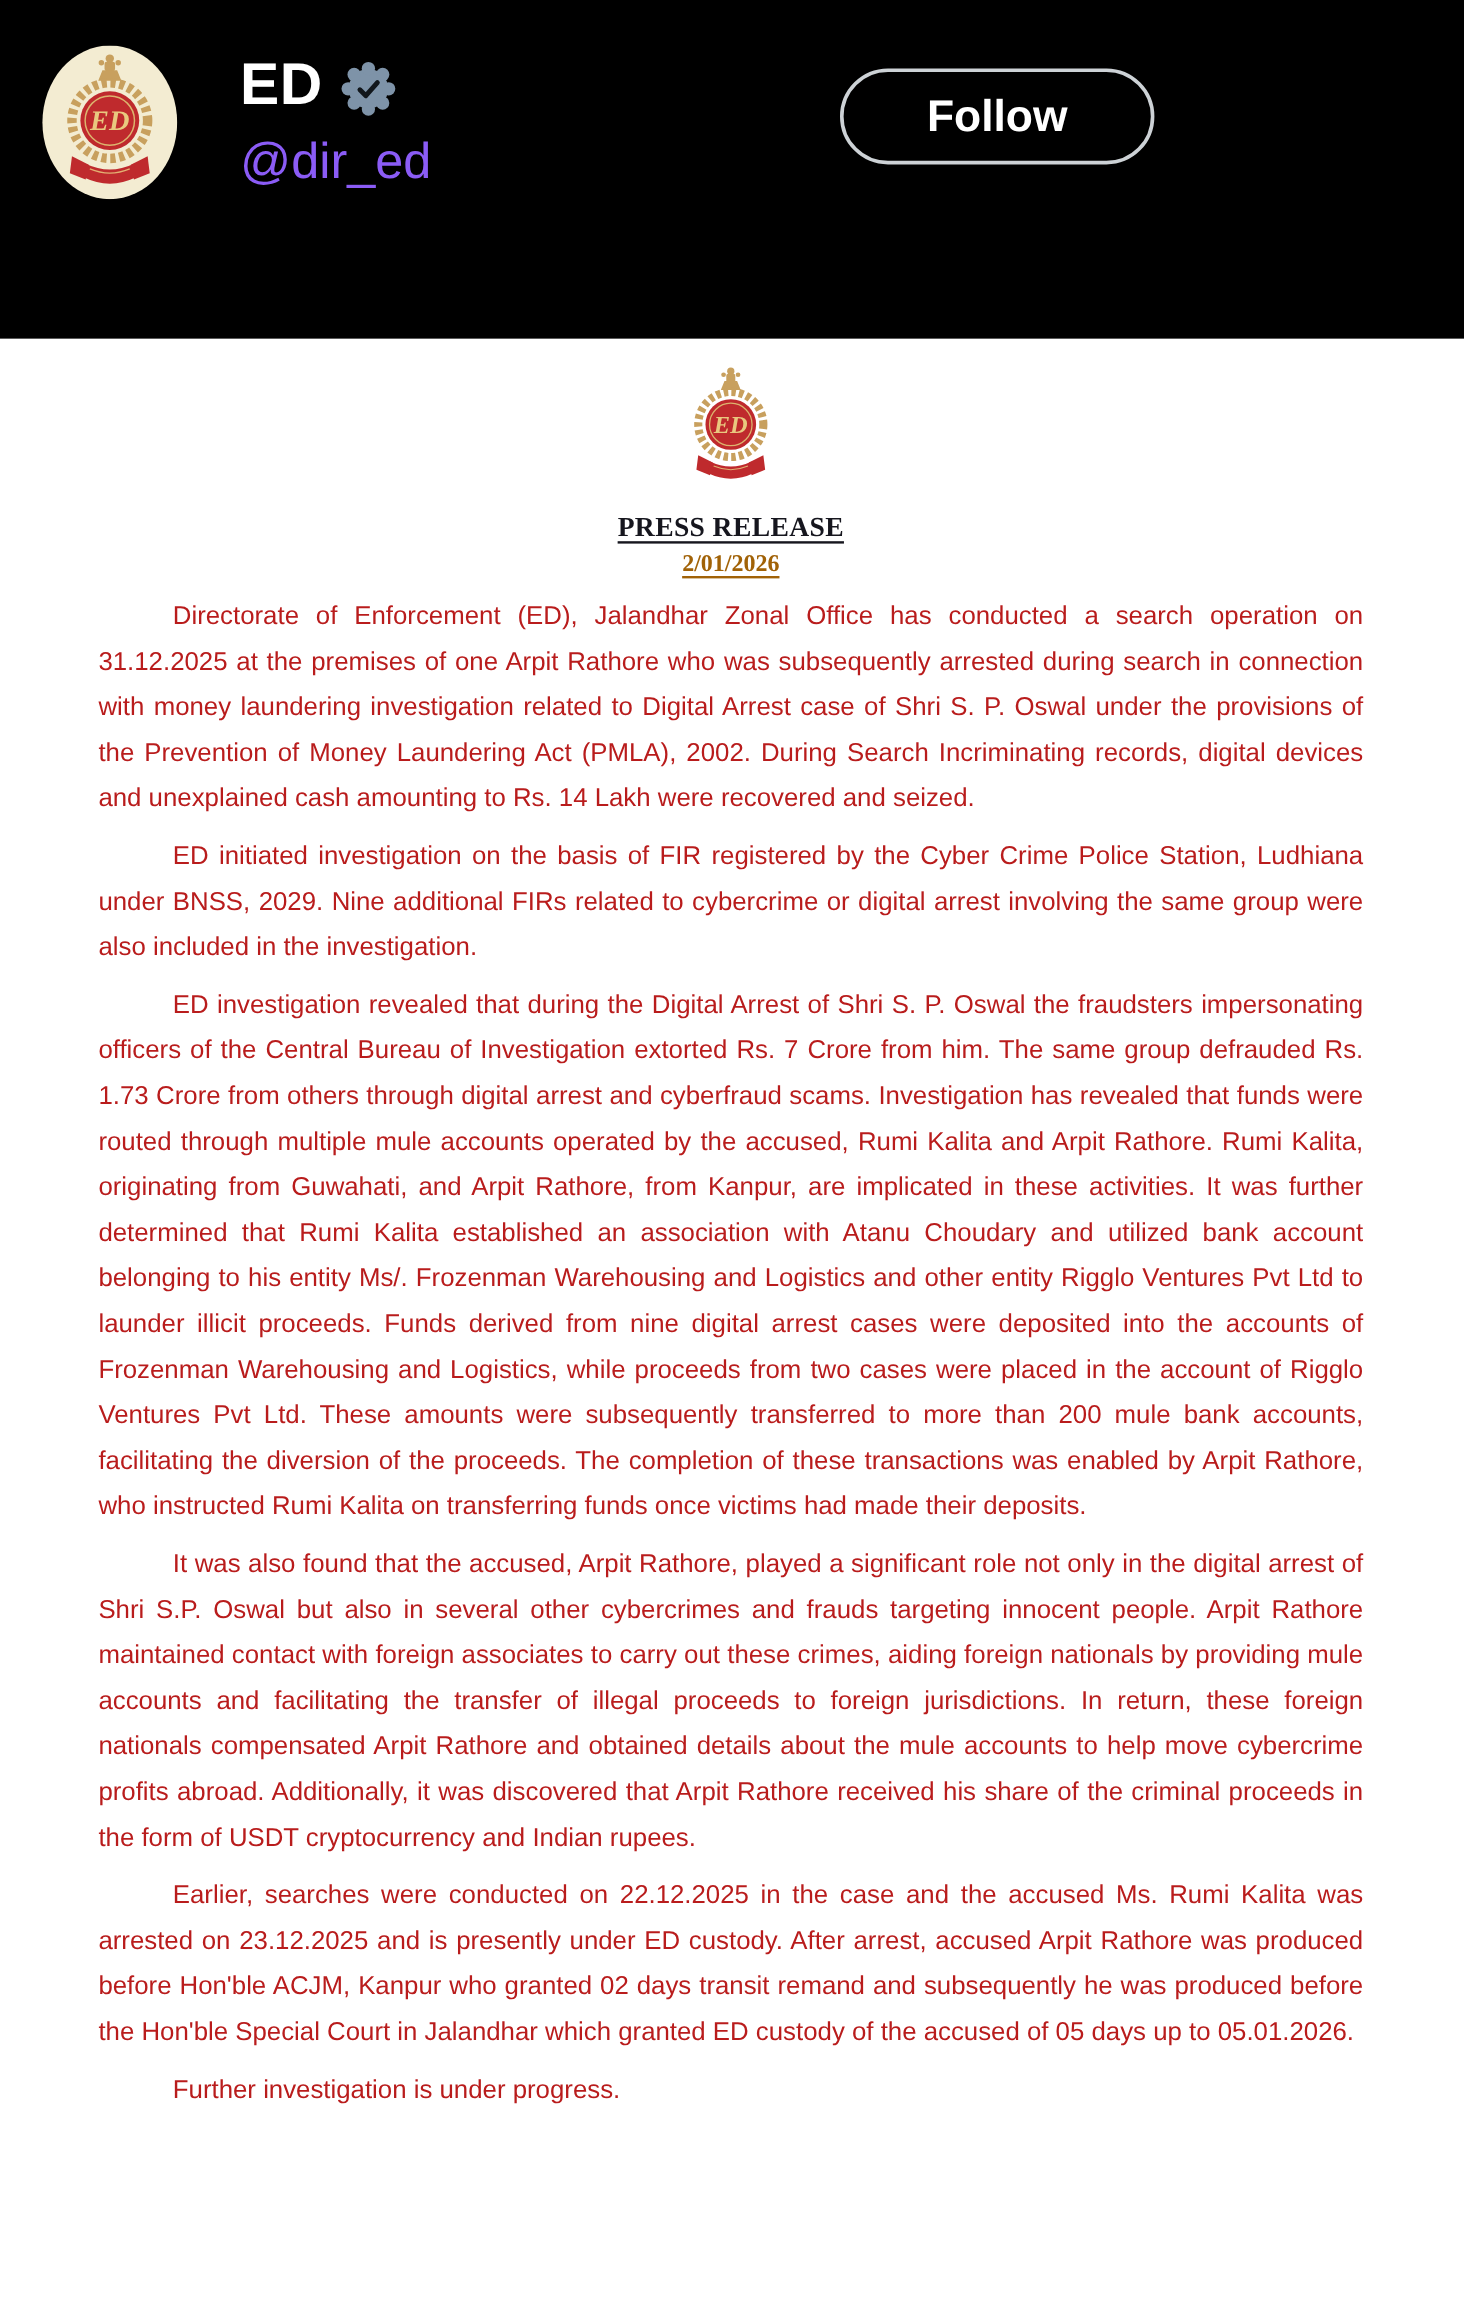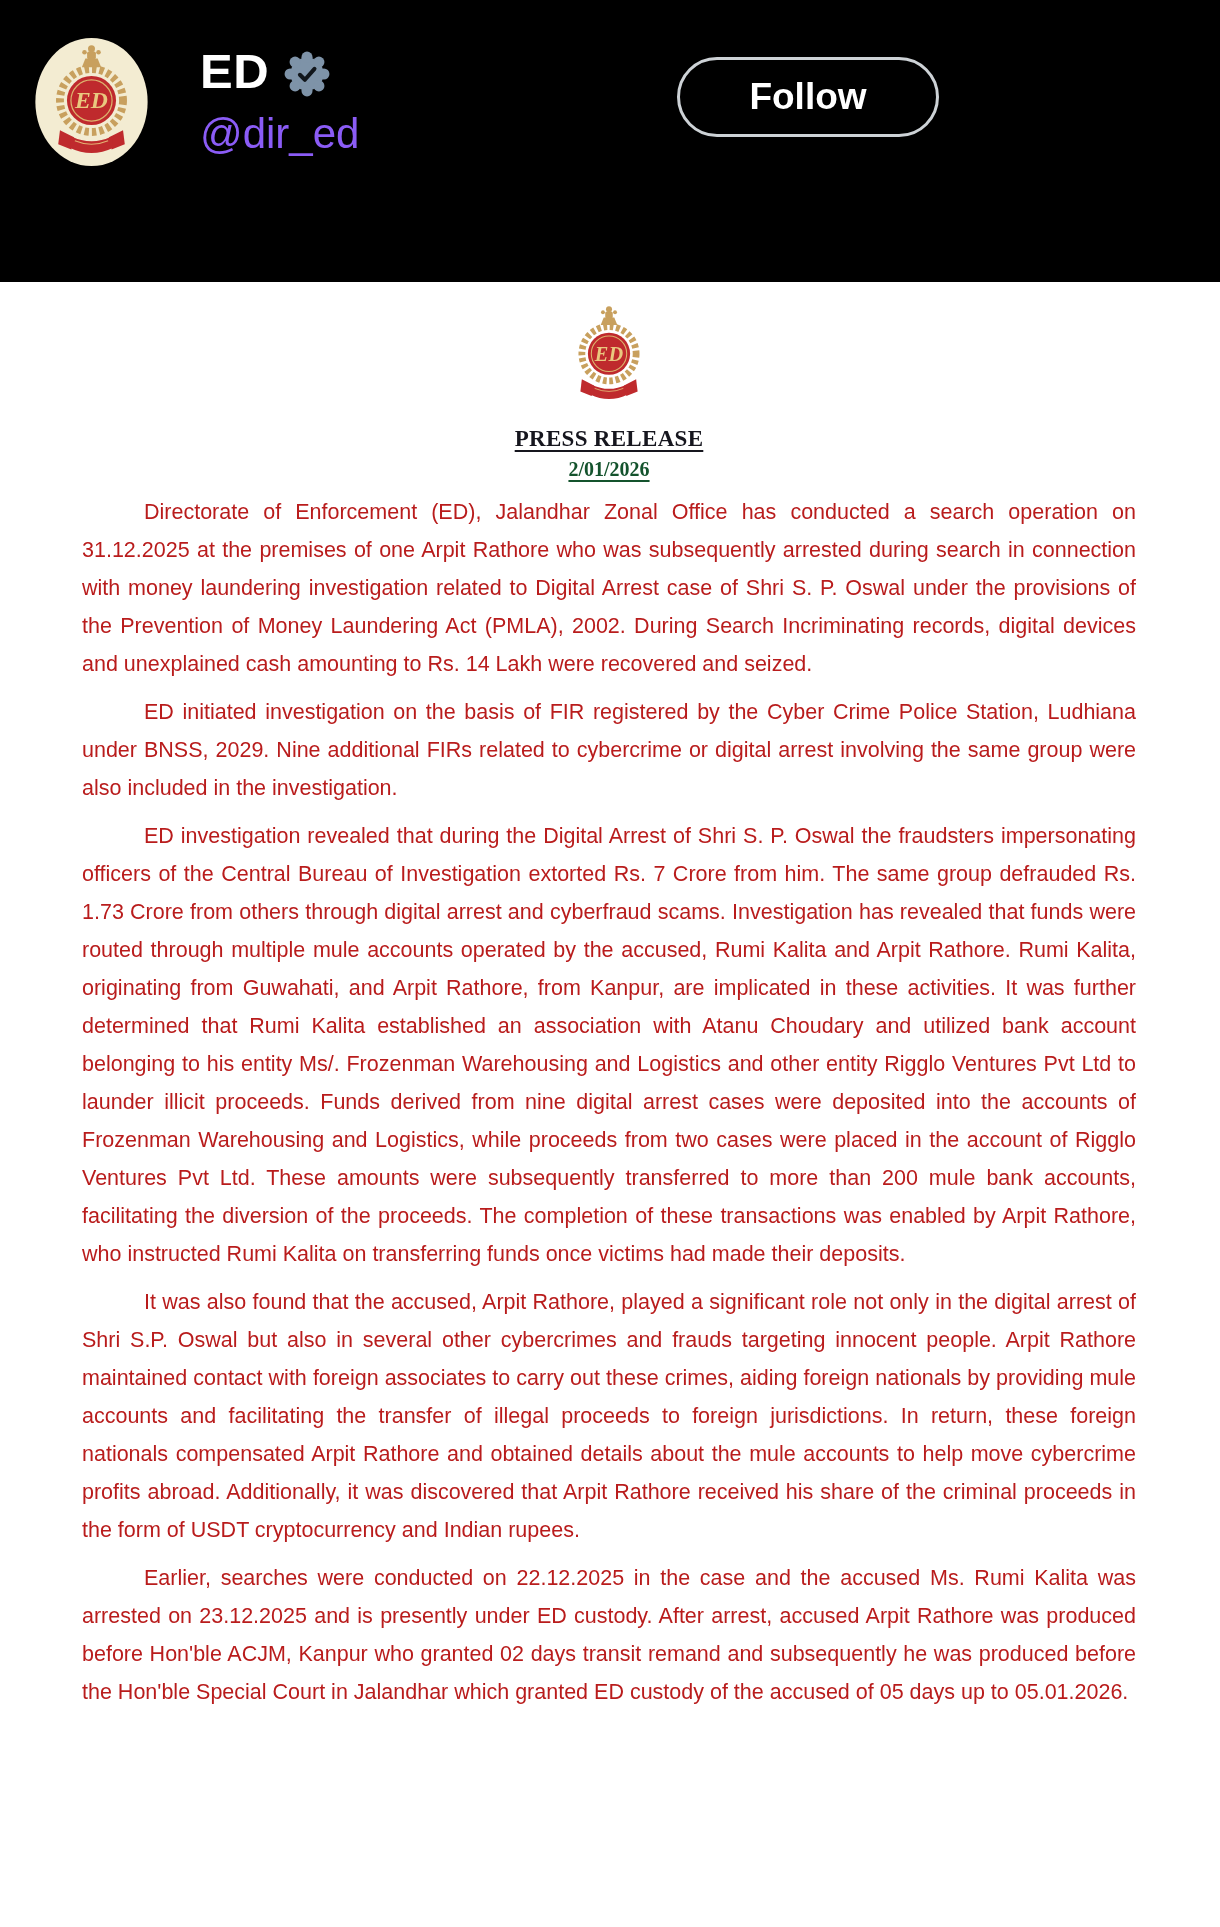--- a/index.html
+++ b/index.html
@@ -10,42 +10,42 @@
   }
   
   .post-header{position:relative;height:282px;background:#000;}
   .avatar{position:absolute;left:35px;top:38px;width:113px;height:128px;display:block;}
   .id-block{position:absolute;left:200px;top:46px;}
   .name-row{display:flex;align-items:center;gap:15px;}
   .display-name{color:#fff;font-size:49px;font-weight:bold;letter-spacing:.5px;line-height:1;}
   .badge{width:46px;height:46px;margin-top:5px;display:block;}
   .handle{color:#8b5cf6;font-size:42px;font-weight:400;margin-top:16px;line-height:1;}
   .follow-btn{
-    position:absolute;left:677px;top:57px;width:262px;height:80px;
+    position:absolute;left:700px;top:57px;width:262px;height:80px;
     border:3px solid #cdd2d6;border-radius:44px;background:transparent;
     color:#fff;font-size:37px;font-weight:bold;font-family:"Liberation Sans",sans-serif;
     display:flex;align-items:center;justify-content:center;cursor:pointer;padding:0;
   }
   
   .document{
     background:#fff;height:1893px;box-sizing:border-box;
     padding:22px 84px 0 82px;
   }
   .emblem-wrap{text-align:center;margin:0;}
   .emblem{width:76px;height:104px;display:inline-block;}
   .doc-title{
     text-align:center;font-family:"Liberation Serif",serif;font-weight:bold;
     font-size:23px;color:#16161e;margin:14px 0 6px;letter-spacing:.3px;
   }
   .doc-title .u, .doc-date .u{
     text-decoration:underline;text-decoration-thickness:2px;text-underline-offset:4px;
   }
   .doc-date{
     text-align:center;font-family:"Liberation Serif",serif;font-weight:bold;
-    font-size:20px;color:#14532d;margin:0 0 12px;
+    font-size:20px;color:#a16207;margin:0 0 12px;
   }
   .body-par{
     font-size:21.5px;line-height:38px;color:#b91c1c;
     text-align:justify;text-indent:62px;margin:0 0 10px;
   }
   
   .bottom-bar{height:68px;background:#000;}
   .defs-hidden{position:absolute;width:0;height:0;overflow:hidden;}
 </style>
 </head>
@@ -120,15 +120,16 @@
 
   <h1 class="doc-title"><span class="u">PRESS RELEASE</span></h1>
 
   <div class="doc-date"><span class="u">2/01/2026</span></div>
 
   <p class="body-par">Directorate of Enforcement (ED), Jalandhar Zonal Office has conducted a search operation on 31.12.2025 at the premises of one Arpit Rathore who was subsequently arrested during search in connection with money laundering investigation related to Digital Arrest case of Shri S. P. Oswal under the provisions of the Prevention of Money Laundering Act (PMLA), 2002. During Search Incriminating records, digital devices and unexplained cash amounting to Rs. 14 Lakh were recovered and seized.</p>
   <p class="body-par">ED initiated investigation on the basis of FIR registered by the Cyber Crime Police Station, Ludhiana under BNSS, 2029. Nine additional FIRs related to cybercrime or digital arrest involving the same group were also included in the investigation.</p>
   <p class="body-par">ED investigation revealed that during the Digital Arrest of Shri S. P. Oswal the fraudsters impersonating officers of the Central Bureau of Investigation extorted Rs. 7 Crore from him. The same group defrauded Rs. 1.73 Crore from others through digital arrest and cyberfraud scams. Investigation has revealed that funds were routed through multiple mule accounts operated by the accused, Rumi Kalita and Arpit Rathore. Rumi Kalita, originating from Guwahati, and Arpit Rathore, from Kanpur, are implicated in these activities. It was further determined that Rumi Kalita established an association with Atanu Choudary and utilized bank account belonging to his entity Ms/. Frozenman Warehousing and Logistics and other entity Rigglo Ventures Pvt Ltd to launder illicit proceeds. Funds derived from nine digital arrest cases were deposited into the accounts of Frozenman Warehousing and Logistics, while proceeds from two cases were placed in the account of Rigglo Ventures Pvt Ltd. These amounts were subsequently transferred to more than 200 mule bank accounts, facilitating the diversion of the proceeds. The completion of these transactions was enabled by Arpit Rathore, who instructed Rumi Kalita on transferring funds once victims had made their deposits.</p>
   <p class="body-par">It was also found that the accused, Arpit Rathore, played a significant role not only in the digital arrest of Shri S.P. Oswal but also in several other cybercrimes and frauds targeting innocent people. Arpit Rathore maintained contact with foreign associates to carry out these crimes, aiding foreign nationals by providing mule accounts and facilitating the transfer of illegal proceeds to foreign jurisdictions. In return, these foreign nationals compensated Arpit Rathore and obtained details about the mule accounts to help move cybercrime profits abroad. Additionally, it was discovered that Arpit Rathore received his share of the criminal proceeds in the form of USDT cryptocurrency and Indian rupees.</p>
   <p class="body-par">Earlier, searches were conducted on 22.12.2025 in the case and the accused Ms. Rumi Kalita was arrested on 23.12.2025 and is presently under ED custody. After arrest, accused Arpit Rathore was produced before Hon'ble ACJM, Kanpur who granted 02 days transit remand and subsequently he was produced before the Hon'ble Special Court in Jalandhar which granted ED custody of the accused of 05 days up to 05.01.2026.</p>
+  <p class="body-par">Further investigation is under progress.</p>
 </main>
 
 <footer class="bottom-bar"></footer>
 
 </body></html>

